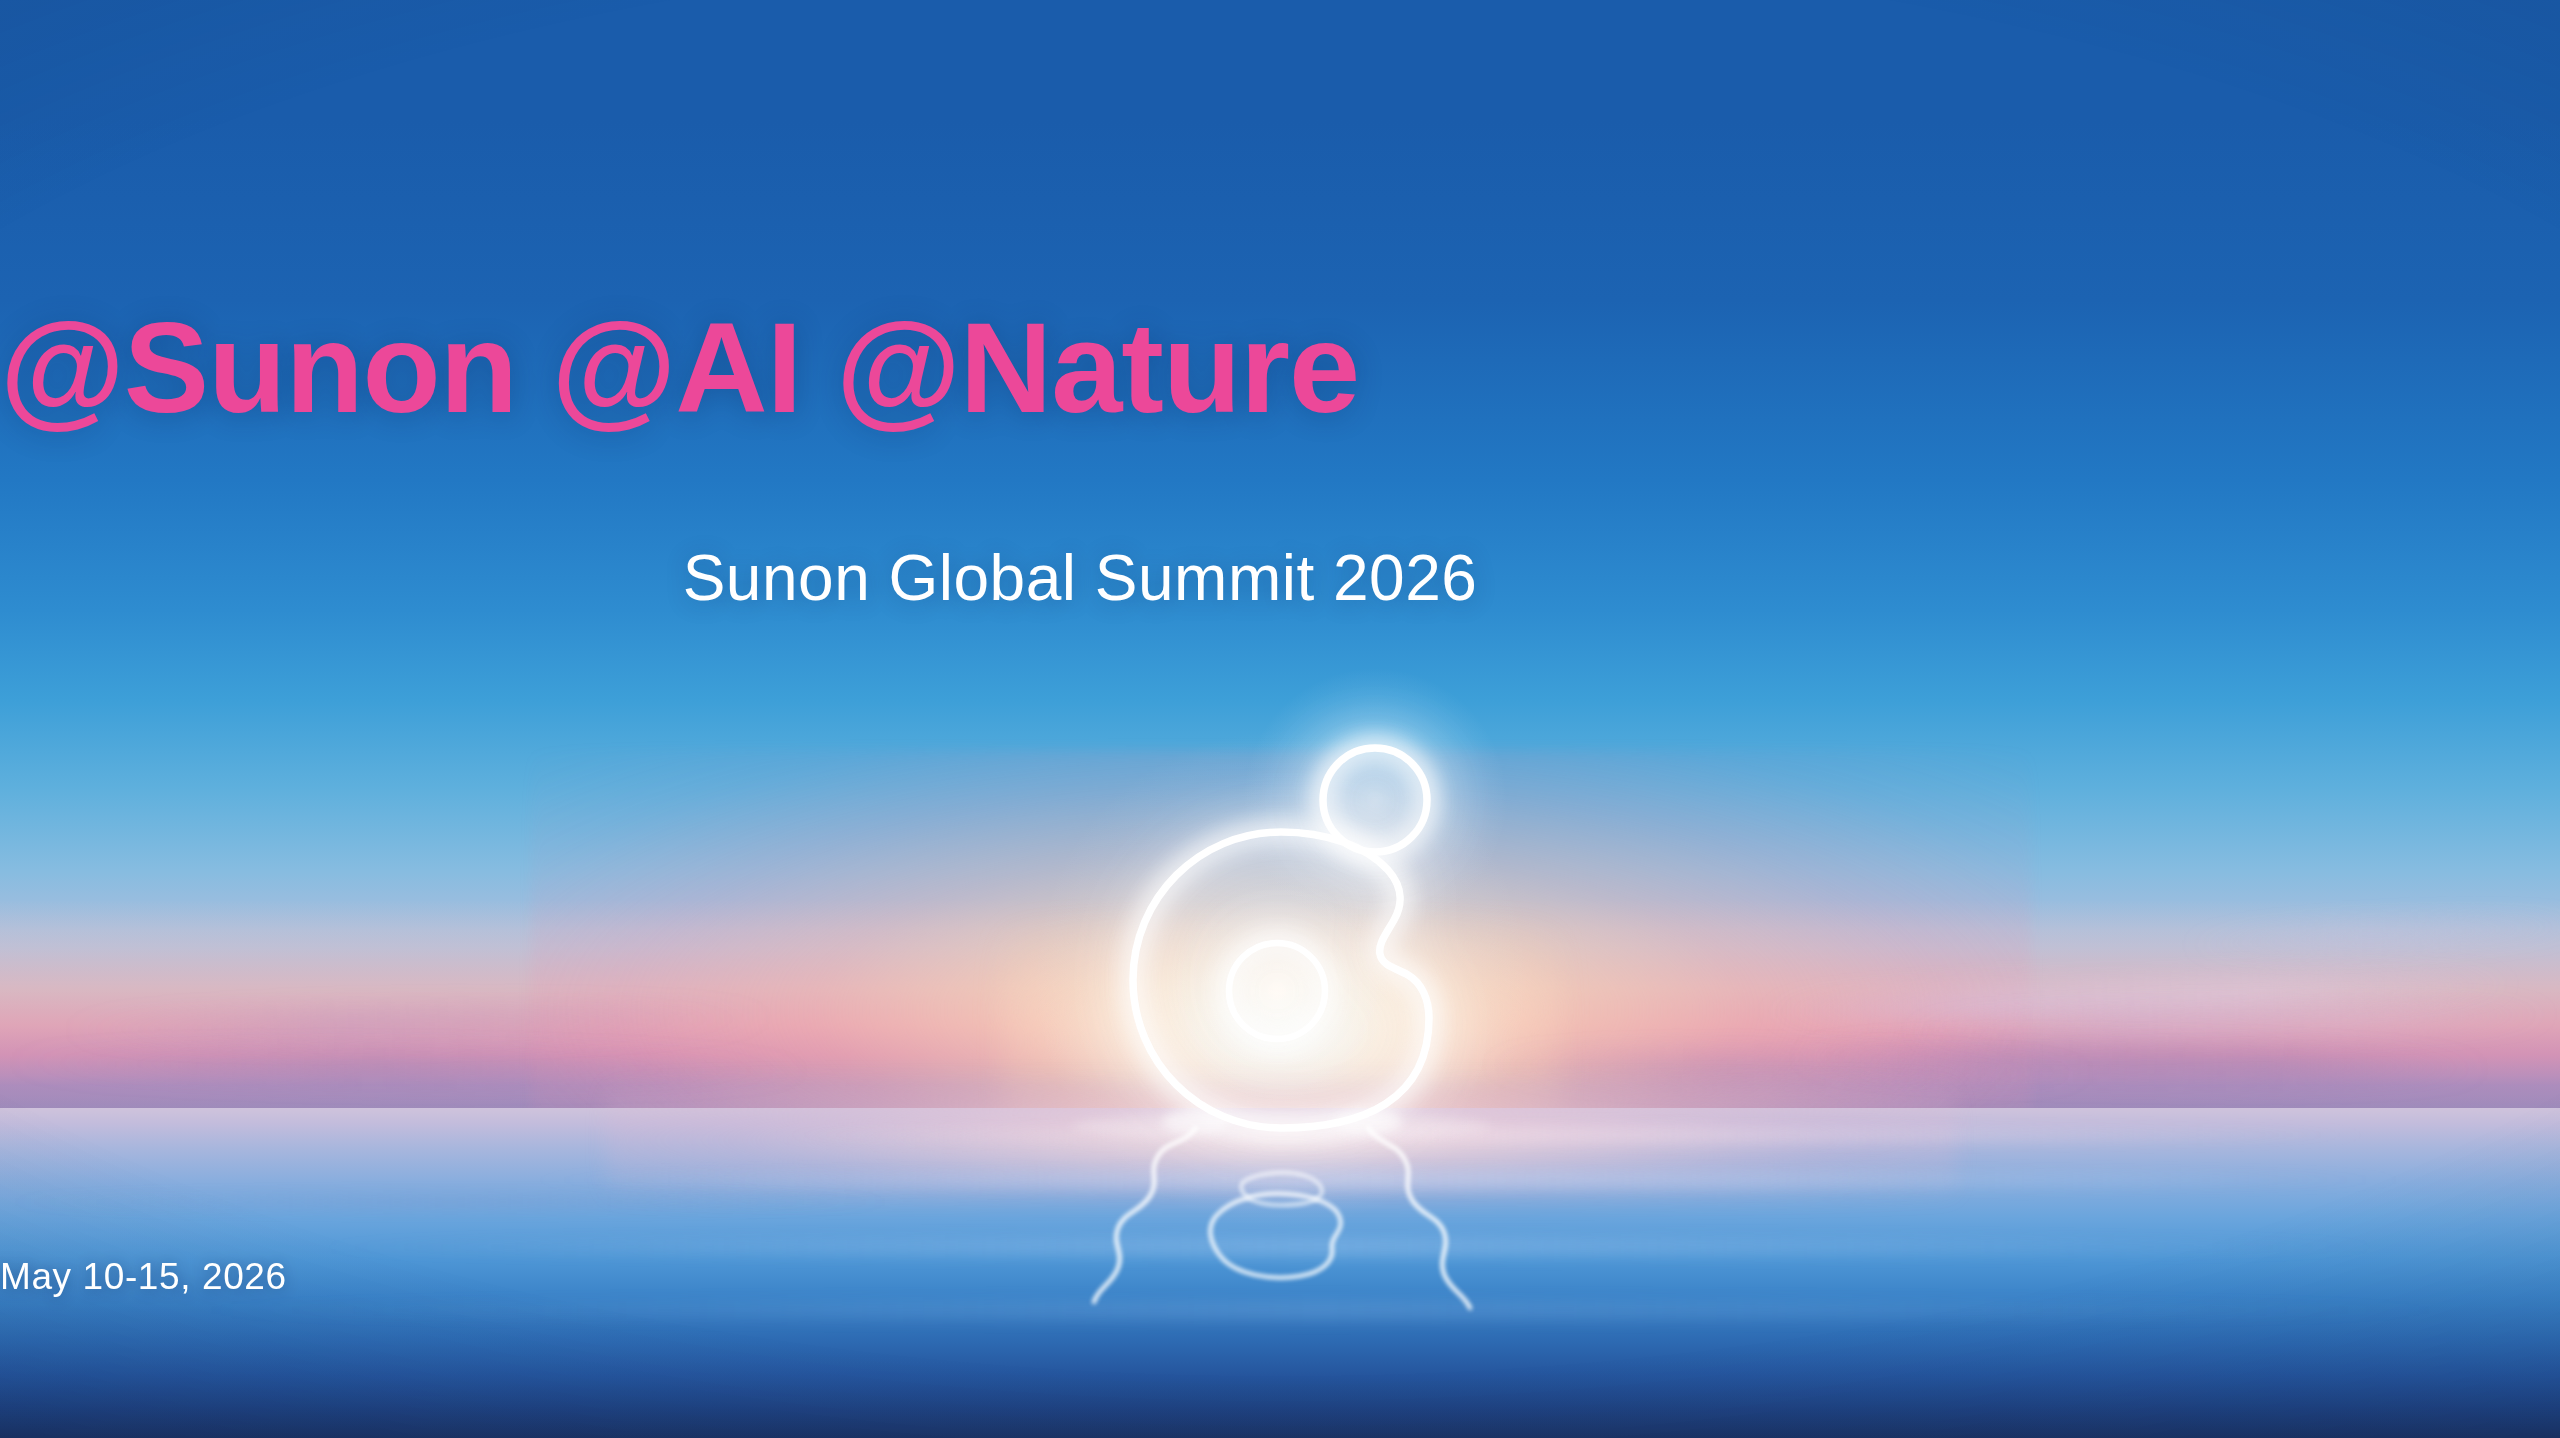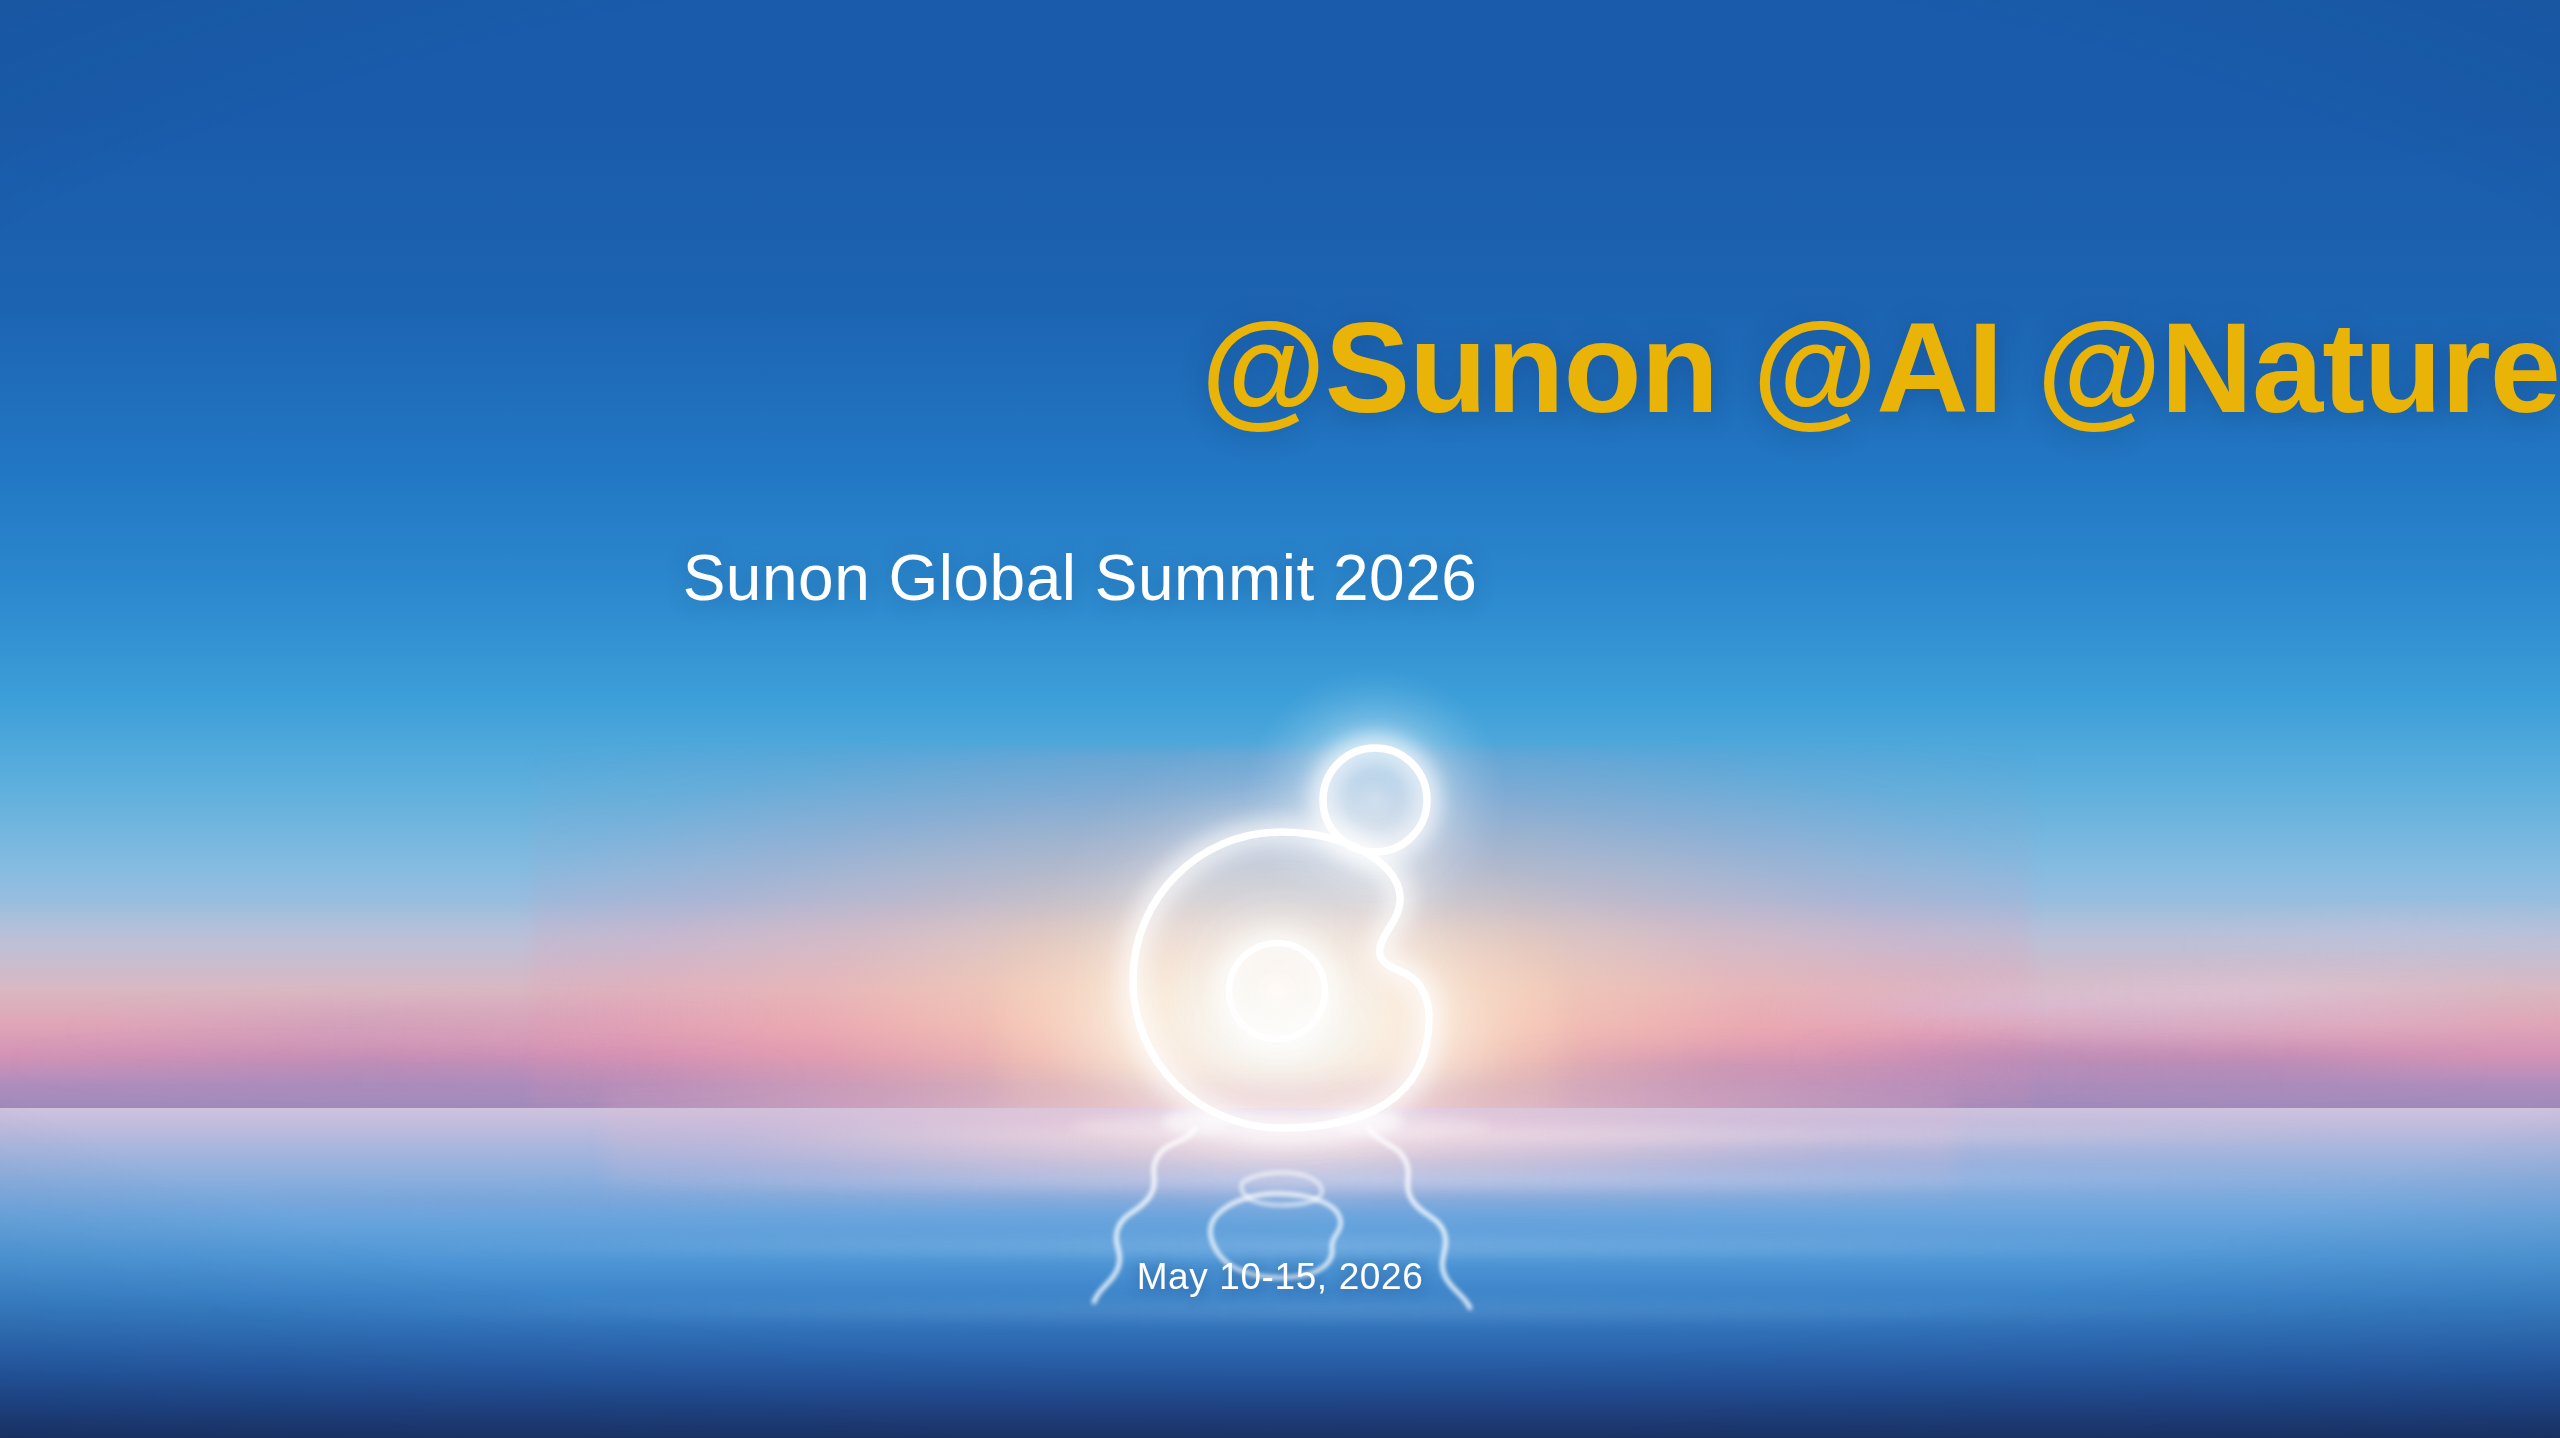--- a/index.html
+++ b/index.html
@@ -183,22 +183,22 @@
     width:2560px; height:1438px;
     pointer-events:none;
   }
   .emblem svg { width:2560px; height:1438px; display:block; }
 
   
   .title {
     position:absolute;
     left:0; top:296px;
     width:2560px;
-    text-align:right;
-    color:#eab308;
+    text-align:left;
+    color:#ec4899;
     font-size:128px;
     font-weight:700;
     letter-spacing:-1px;
     line-height:1.12;
     text-shadow:0 2px 28px rgba(10,40,90,0.30);
     white-space:nowrap;
   }
   .subtitle {
     position:absolute;
     left:0; top:540px;
@@ -209,21 +209,20 @@
     font-weight:400;
     letter-spacing:0.5px;
     line-height:1.2;
     text-shadow:0 2px 22px rgba(10,40,90,0.28);
     white-space:nowrap;
   }
   .date {
     position:absolute;
     left:0; top:1256px;
     width:2560px;
-    text-align:center;
     color:#ffffff;
     font-size:37px;
     font-weight:400;
     letter-spacing:0.6px;
     text-shadow:0 1px 14px rgba(10,40,90,0.42);
     white-space:nowrap;
   }
 </style>
 </head>
 <body>

